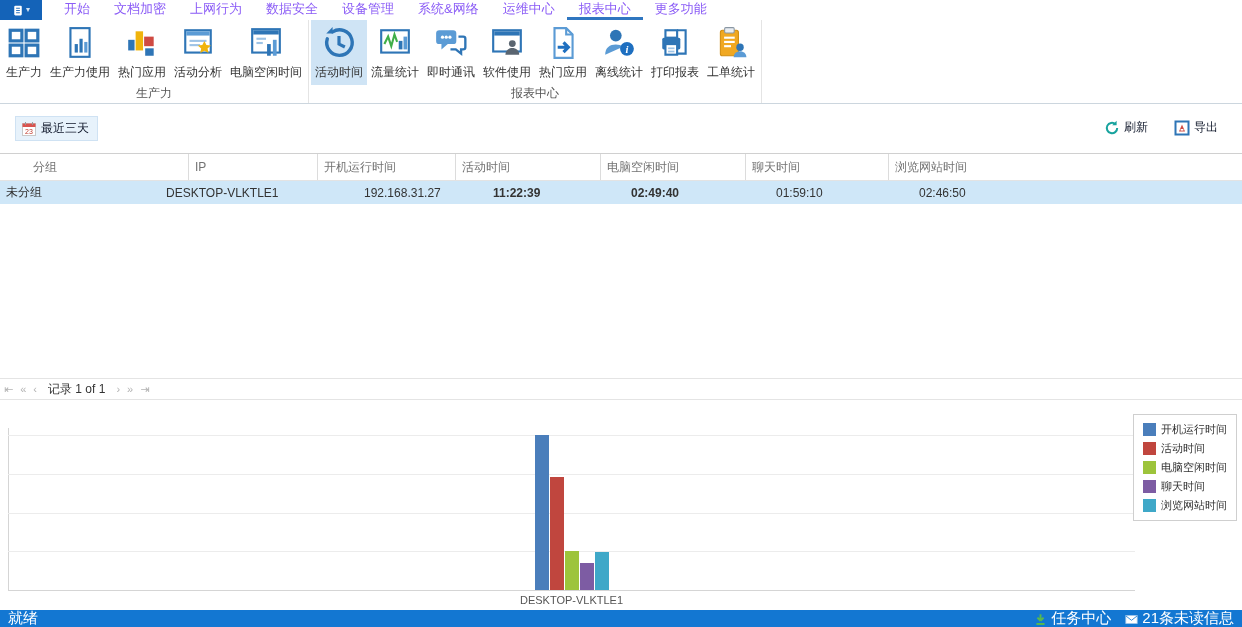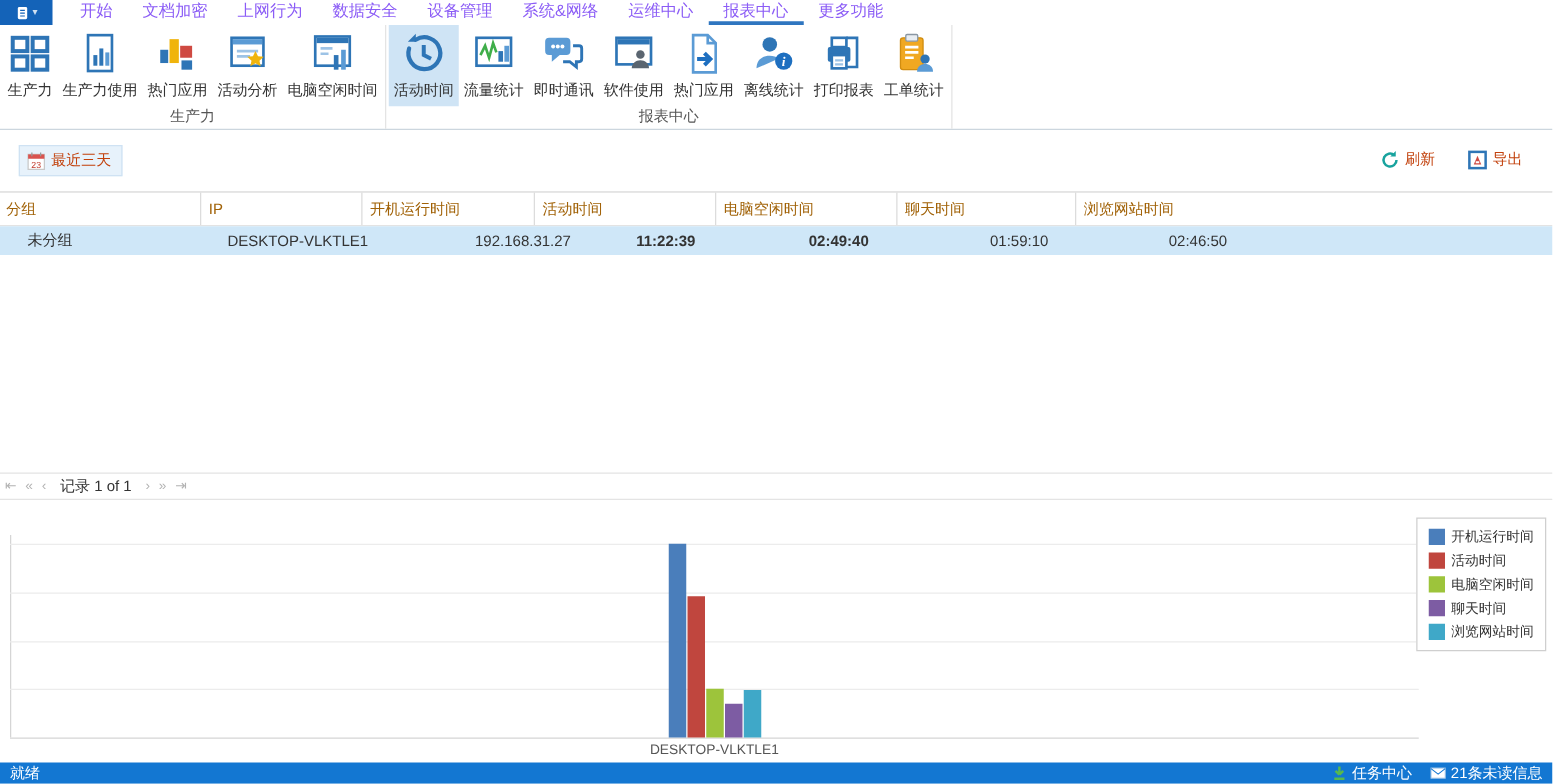--- a/index.html
+++ b/index.html
@@ -20,50 +20,50 @@
   .ribbon{height:83px;display:flex;background:#fff;border-bottom:1px solid #ccd6de;}
   .ribbon-group{display:flex;flex-direction:column;border-right:1px solid #e4e4e4;padding:0 2px;}
   .ribbon-group-items{display:flex;flex:1;align-items:stretch;}
   .ribbon-item{display:flex;flex-direction:column;align-items:center;padding:4px 4px 2px;cursor:pointer;}
   .ribbon-item.selected{background:#cfe4f5;}
   .ribbon-item .ricon{width:34px;height:34px;margin-top:2px;}
   .ribbon-item .rlabel{margin-top:4px;font-size:12px;color:#333;white-space:nowrap;}
   .ribbon-group-label{height:18px;text-align:center;color:#555;font-size:12px;line-height:16px;}
   
   .toolbar{height:49px;position:relative;background:#fff;}
-  .btn{display:inline-flex;align-items:center;gap:4px;border:none;background:transparent;font-size:12px;color:#c2410c;cursor:pointer;font-family:inherit;}
+  .btn{display:inline-flex;align-items:center;gap:4px;border:none;background:transparent;font-size:12px;color:#0f172a;cursor:pointer;font-family:inherit;}
   .date-filter{position:absolute;left:15px;top:12px;background:#e7f2fb;border:1px solid #cfe2f3;padding:3px 8px 3px 5px;}
   .toolbar-right{position:absolute;right:18px;top:14px;display:flex;gap:14px;}
   .icon16{width:16px;height:16px;display:inline-block;}
   
-  .grid-header{display:flex;height:26px;align-items:flex-start;border-top:1px solid #d0d0d0;border-bottom:1px solid #e3e3e3;color:#a16207;background:#fff;}
+  .grid-header{display:flex;height:26px;align-items:flex-start;border-top:1px solid #d0d0d0;border-bottom:1px solid #e3e3e3;color:#737373;background:#fff;padding-left:28px;}
   .hcell{height:100%;display:flex;align-items:center;padding-left:6px;box-sizing:border-box;border-left:1px solid #dcdcdc;cursor:pointer;}
   .hcell:first-child{border-left:none;padding-left:5px;}
-  .grid-row{display:flex;height:23px;align-items:center;color:#333;cursor:pointer;padding-left:16px;}
+  .grid-row{display:flex;height:23px;align-items:center;color:#333;cursor:pointer;}
   .grid-row.selected{background:#cfe7f8;}
   .dcell{height:100%;display:flex;align-items:center;padding-left:6px;box-sizing:border-box;}
   .grid-empty{height:174px;background:#fff;}
   
   .pagination{height:20px;border-top:1px solid #e4e4e4;border-bottom:1px solid #e4e4e4;display:flex;align-items:center;padding-left:4px;gap:7px;font-size:12px;}
   .pg-btn{color:#b3b3b3;cursor:pointer;font-size:11px;line-height:1;}
   .pg-text{color:#333;margin:0 4px;}
   
   .chart-section{position:relative;height:212px;background:#fff;}
   .gridline{position:absolute;left:8px;width:1127px;height:1px;background:#ececec;}
   .baseline{position:absolute;left:8px;top:190px;width:1127px;height:1px;background:#d5d5d5;}
   .yaxis{position:absolute;left:8px;top:28px;width:1px;height:162px;background:#d5d5d5;}
   .bars{position:absolute;left:8px;top:35px;width:1127px;height:155px;display:flex;justify-content:center;align-items:flex-end;gap:1px;}
   .bar{width:14px;}
   .cat-label{position:absolute;left:8px;top:194px;width:1127px;text-align:center;color:#555;font-size:11px;}
   .legend{position:absolute;right:5px;top:14px;border:1px solid #cfcfcf;background:#fff;padding:7px 9px;display:flex;flex-direction:column;gap:4px;}
   .legend-item{display:flex;align-items:center;gap:5px;}
   .legend-swatch{width:13px;height:13px;display:inline-block;}
   .legend-label{font-size:11px;color:#333;white-space:nowrap;}
   
-  .statusbar{position:absolute;left:0;bottom:0;width:100%;height:17px;background:#1377d2;color:#fff;display:flex;align-items:flex-start;font-size:12px;padding:0 8px;box-sizing:border-box;}
+  .statusbar{position:absolute;left:0;bottom:0;width:100%;height:17px;background:#1377d2;color:#fff;display:flex;align-items:center;font-size:15px;padding:0 8px;box-sizing:border-box;}
   .statusbar .spacer{flex:1;}
   .sb-item{display:flex;align-items:center;gap:4px;margin-left:14px;cursor:pointer;}
   .icon12{width:13px;height:13px;display:inline-block;}
 </style>
 </head>
 <body>
 
 <div class="menubar">
   <div class="app-button">
     <span class="glyph" id="app-menu-icon"><svg viewBox="0 0 16 16" width="100%" height="100%">

